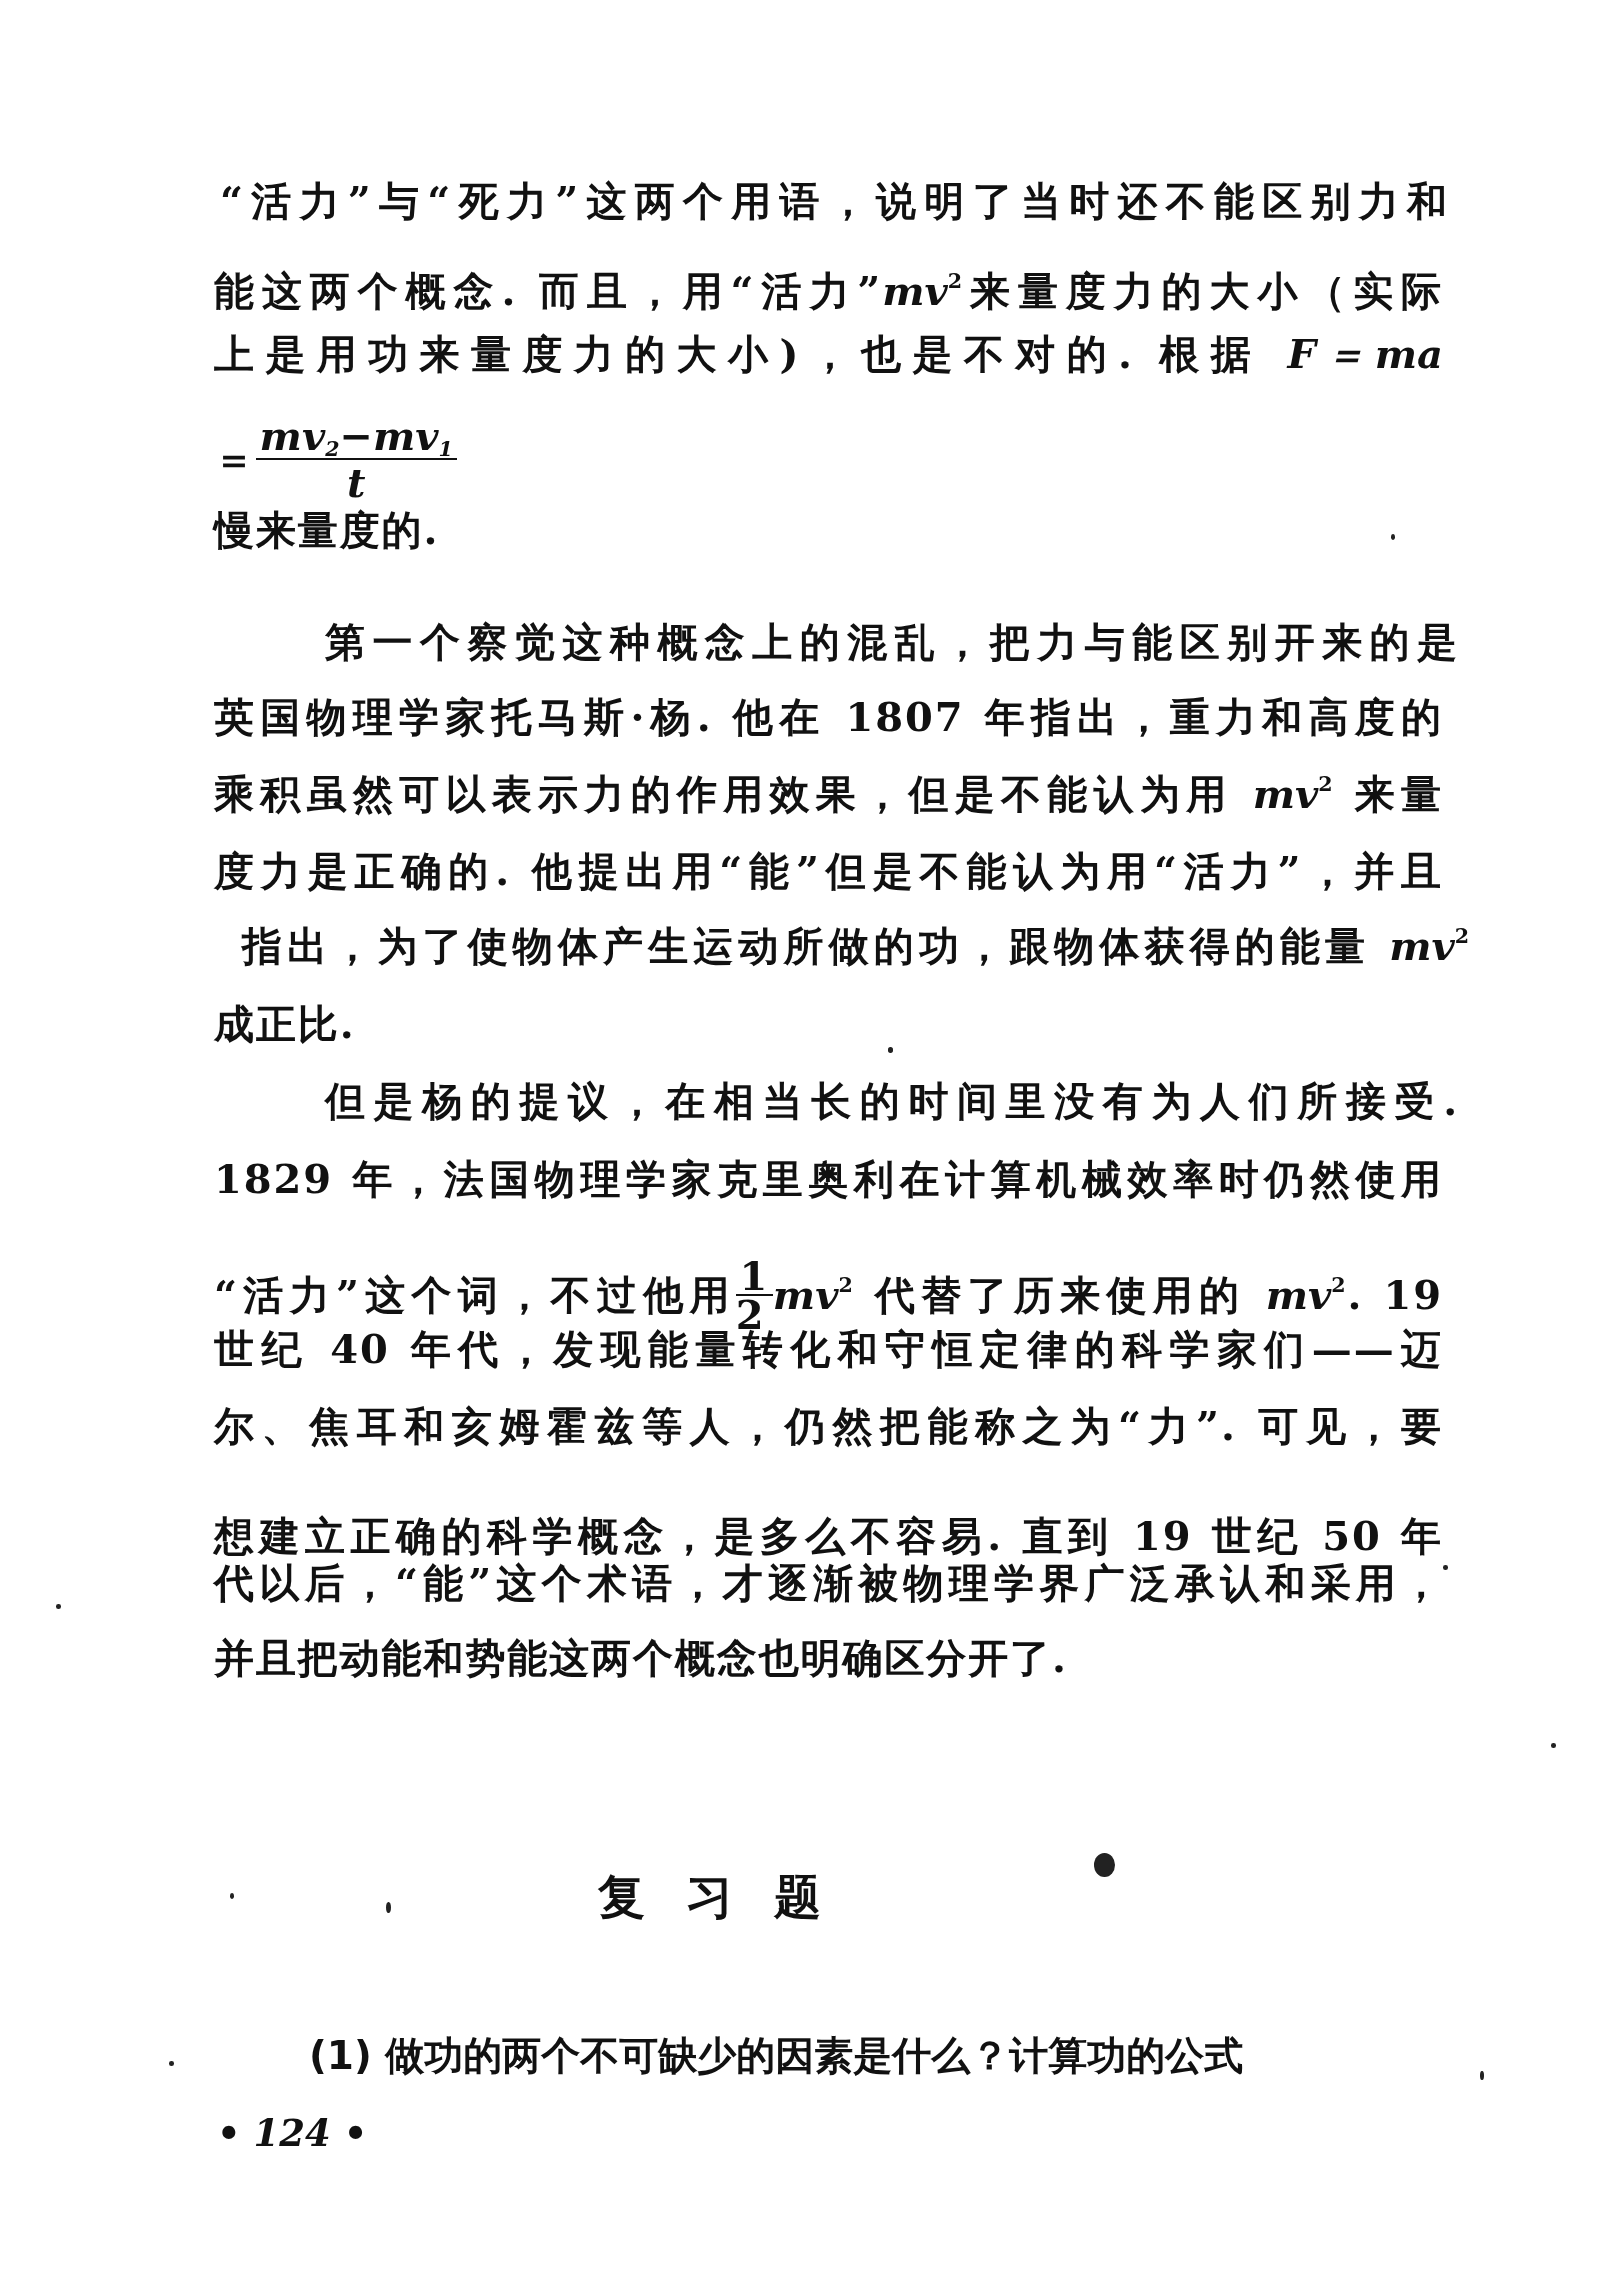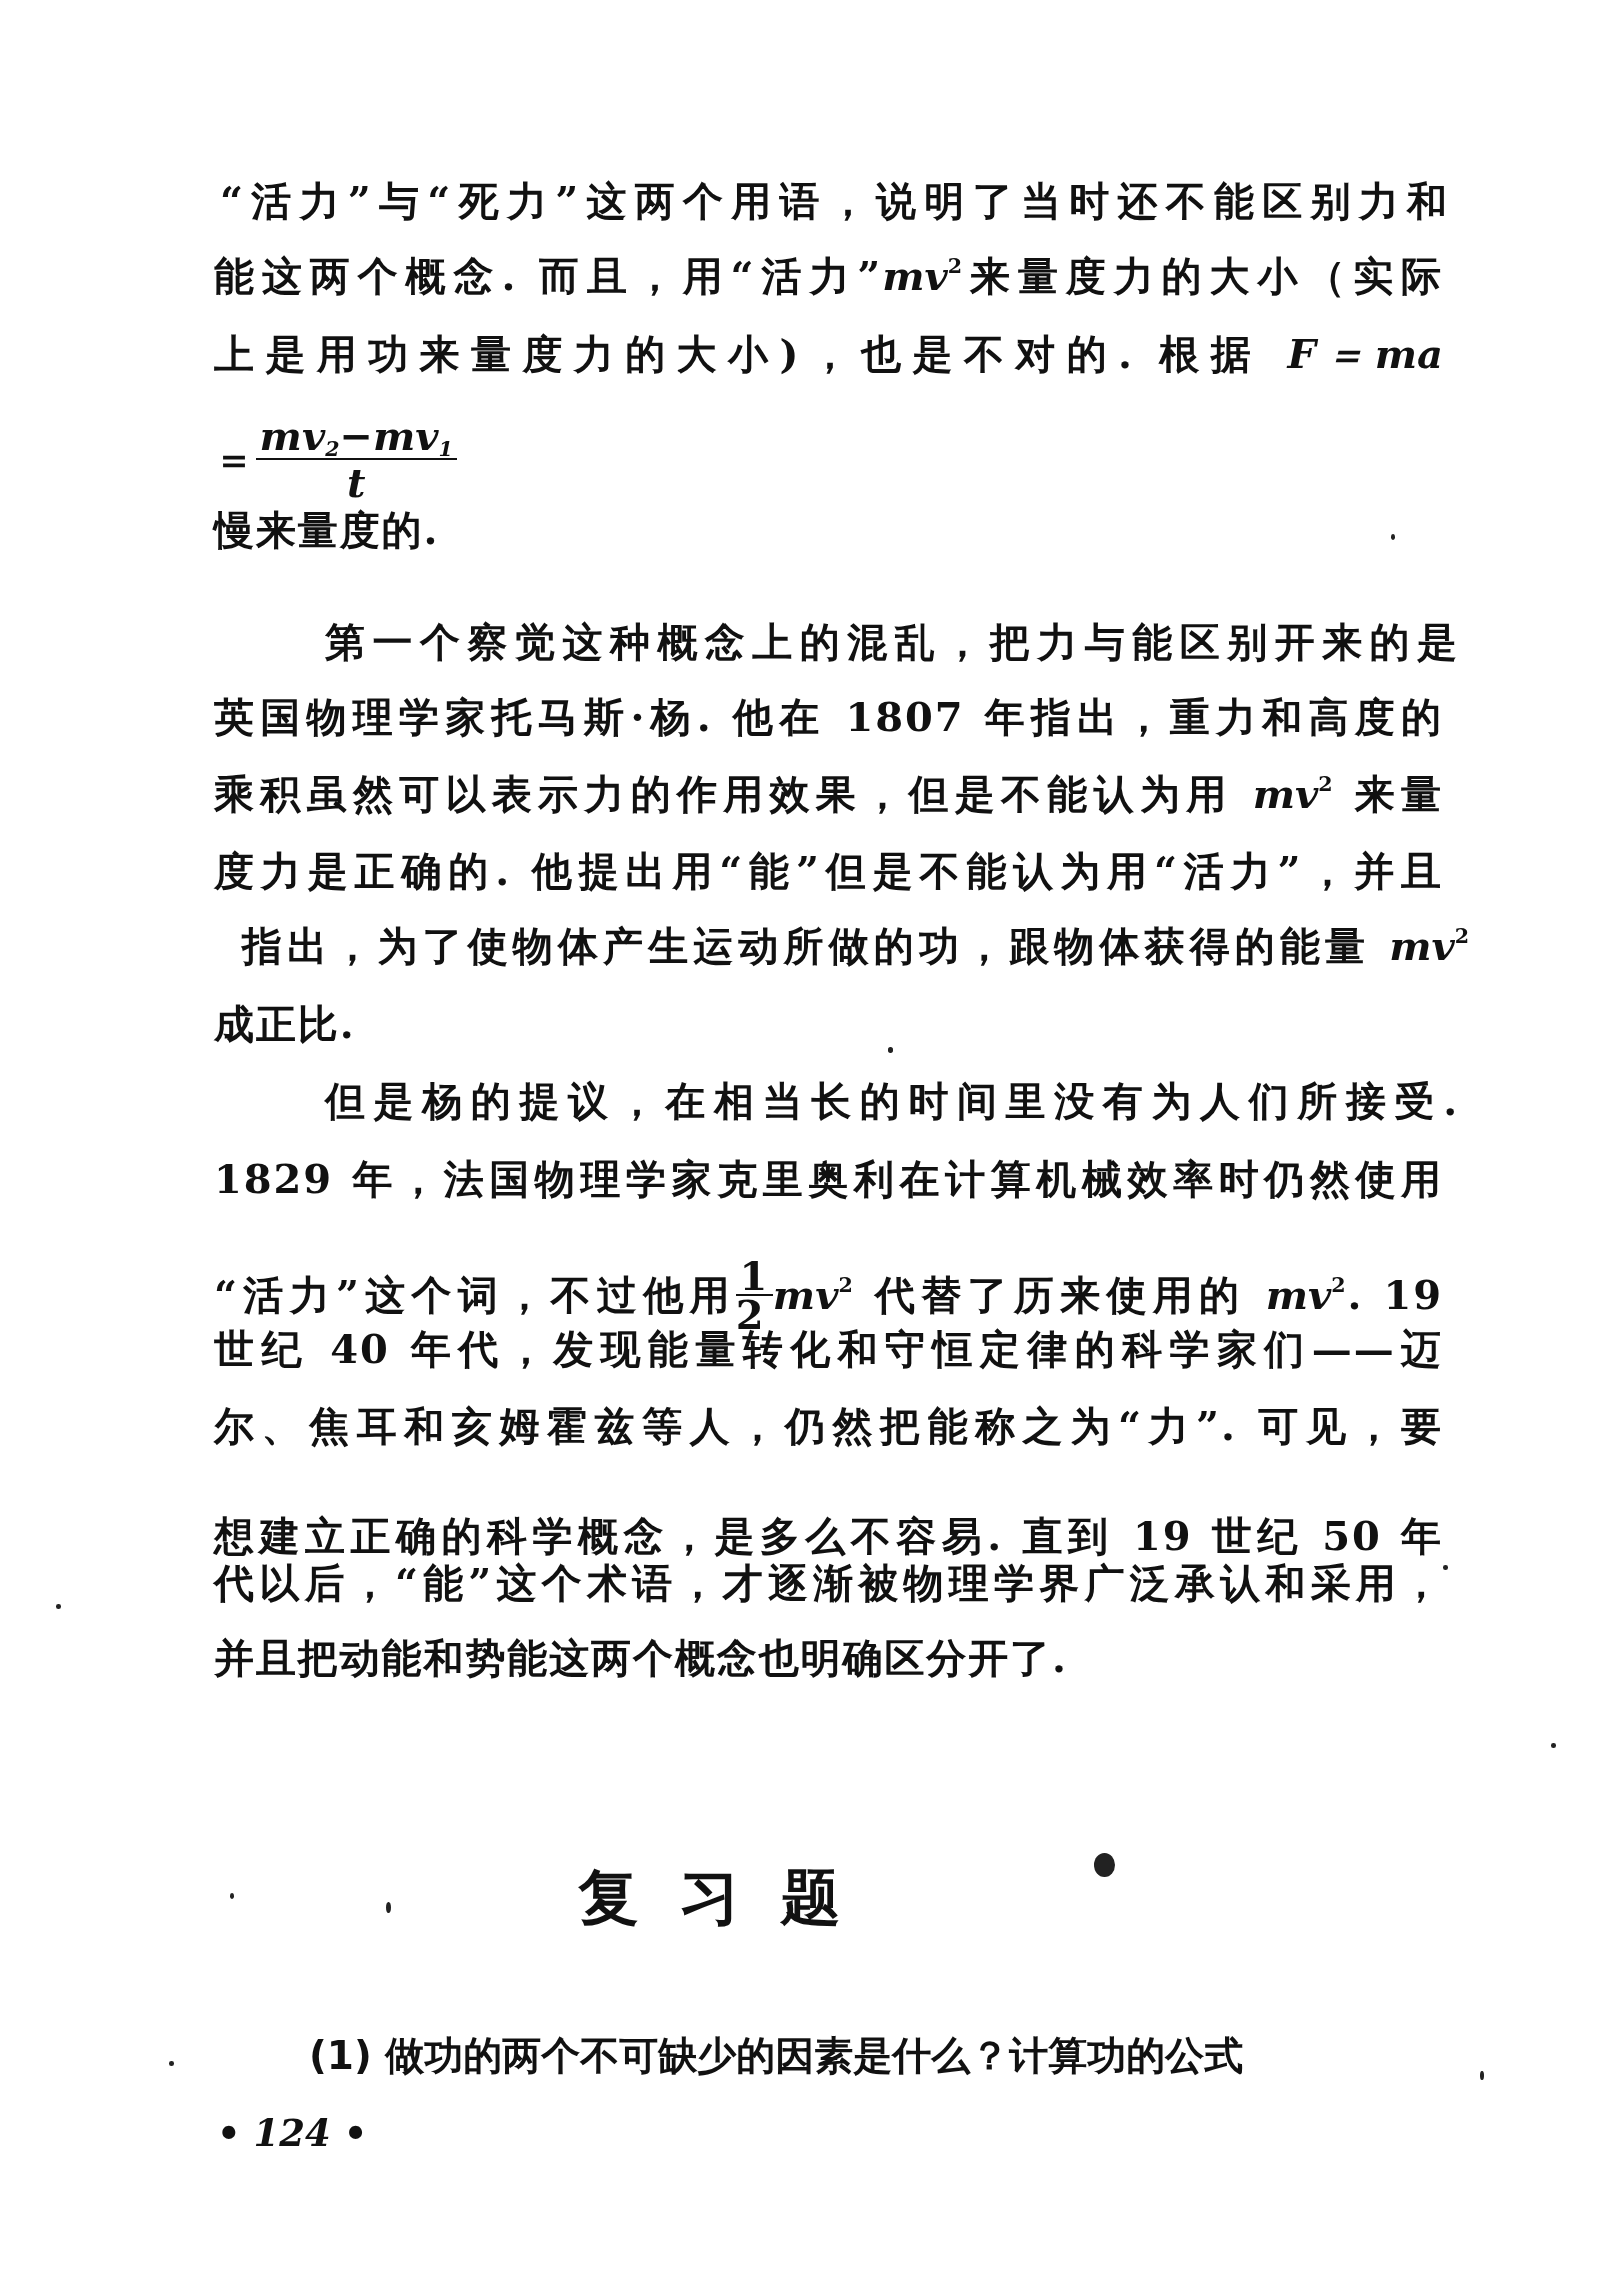--- a/index.html
+++ b/index.html
@@ -10,34 +10,34 @@
   .justify { text-align: justify; text-align-last: justify; }
   .indent { left: 325px; width: 1134px; }
   .math { font-family: "DejaVu Serif", serif; font-style: italic; font-weight: bold; letter-spacing: 0; }
   sup { font-size: 20.6px; vertical-align: 17px; line-height: 0; }
   sub { font-size: 20.6px; vertical-align: -5.6px; line-height: 0; }
   .frac { display: inline-block; vertical-align: middle; text-align: center; position: relative; top: -3.7px; }
   .frac .num { display: block; border-bottom: 2.8px solid #111; padding: 0 3.7px; line-height: 45px; }
   .frac .den { display: block; line-height: 45px; }
   .frac.small .num, .frac.small .den { line-height: 37px; font-style: normal; }
   .title { position: absolute; top: 1864px; left: 0; width: 1460px; text-align: center;
-           font-family: "DejaVu Sans", sans-serif; font-weight: bold; font-size: 60px;
+           font-family: "DejaVu Sans", sans-serif; font-weight: bold; font-size: 47px;
            letter-spacing: 41px; line-height: 66px; }
   .question { position: absolute; top: 2028px; left: 309px; width: 1143px;
               font-family: "DejaVu Sans", sans-serif; font-weight: bold; font-size: 39px;
               line-height: 56px; white-space: nowrap; }
   .pagenum { position: absolute; top: 2110px; left: 217px; font-family: "DejaVu Serif", serif;
              font-style: italic; font-weight: bold; font-size: 37px; line-height: 47px; }
   .speck { position: absolute; background: #222; border-radius: 50%; }
 </style>
 </head>
 <body>
 
 <div class="line justify" style="top:173px;margin-left:6px;">“活力”与“死力”这两个用语，说明了当时还不能区别力和</div>
-<div class="line justify" style="top:248px;">
+<div class="line justify" style="top:263px;">
   <span>能这两个概念. 而且，用“活力”</span><span class="math">mv</span><sup>2</sup><span>来量度力的大小（实际</span>
 </div>
 <div class="line justify" style="top:326px;">
   <span>上是用功来量度力的大小)，也是不对的. 根据</span> <span class="math">F＝ma</span>
 </div>
 <div class="line" style="top:412px; line-height:94px;">
   <span>＝</span><span class="frac math"><span class="num"><span>mv</span><sub>2</sub><span>−mv</span><sub>1</sub></span><span class="den">t</span></span>
 </div>
 <div class="line" style="top:502px;">慢来量度的.</div>
 

